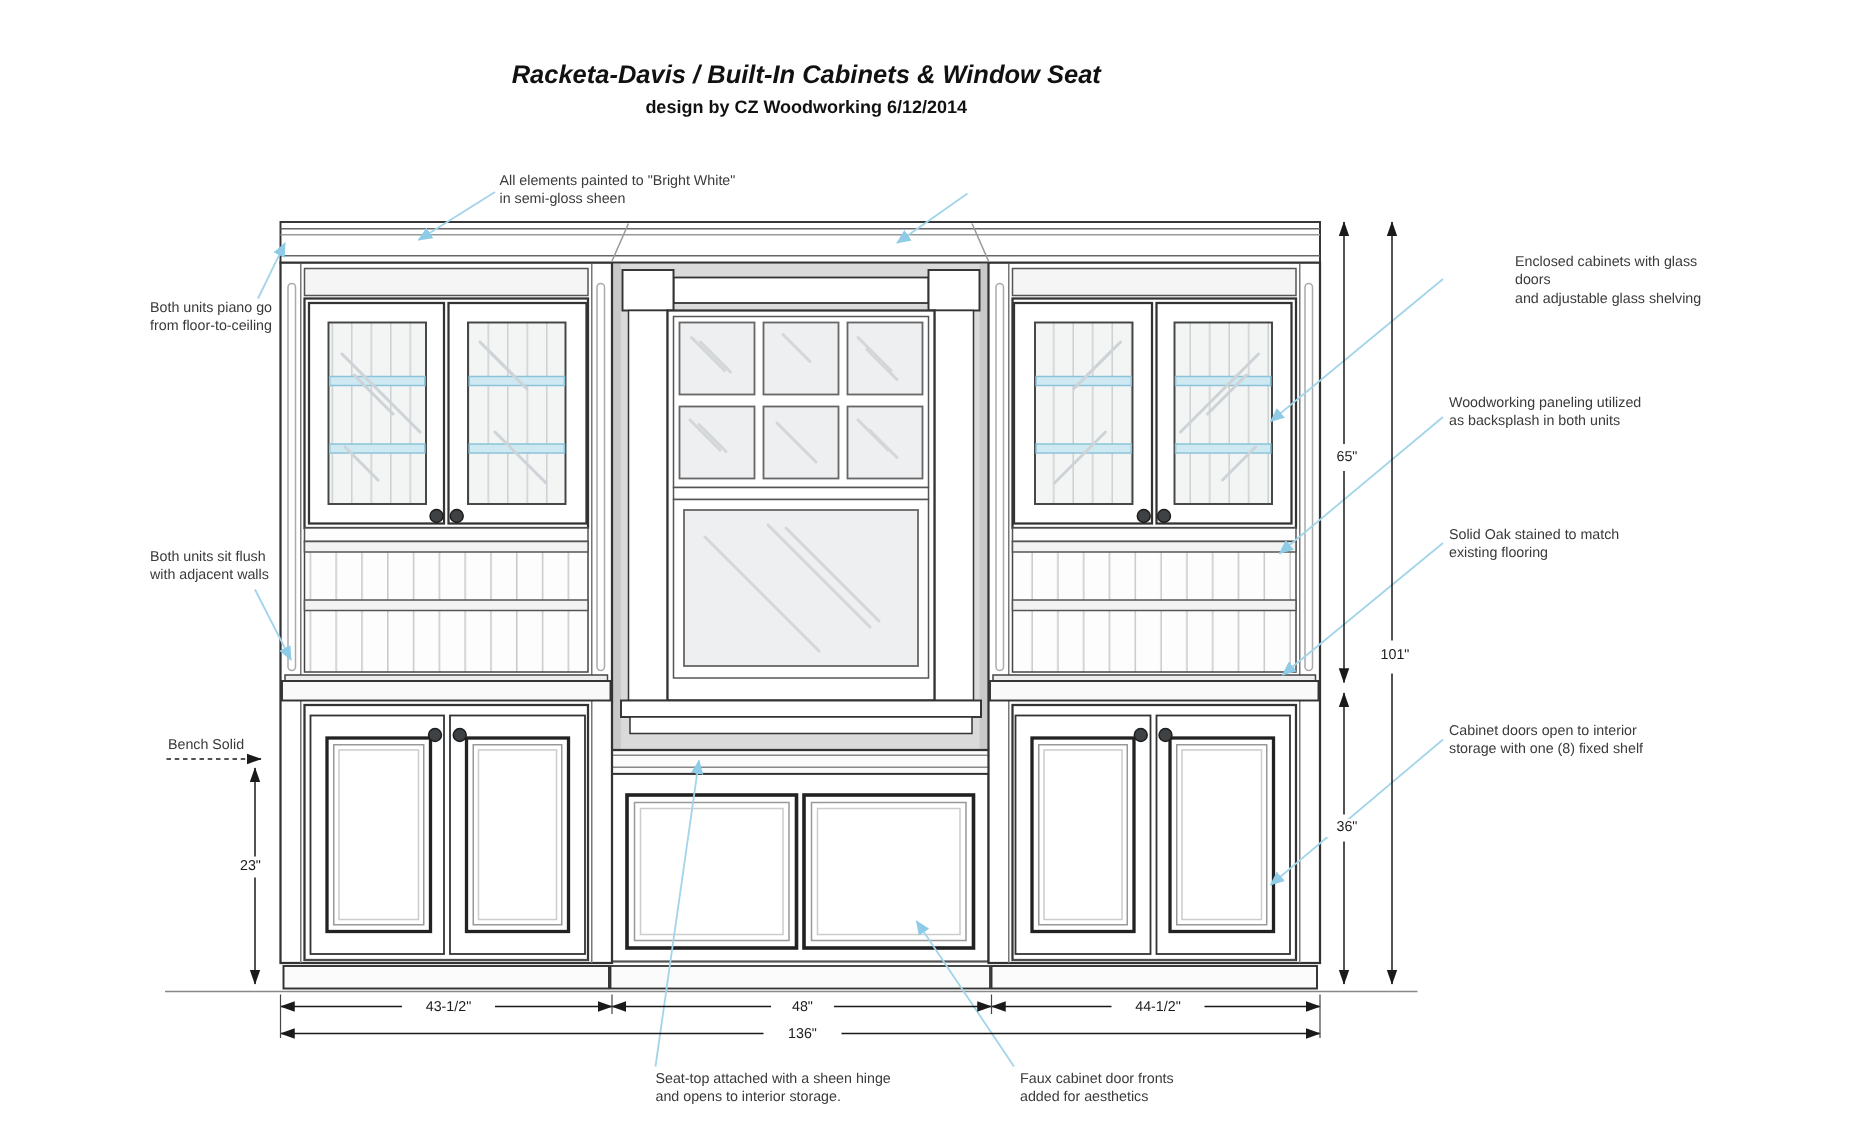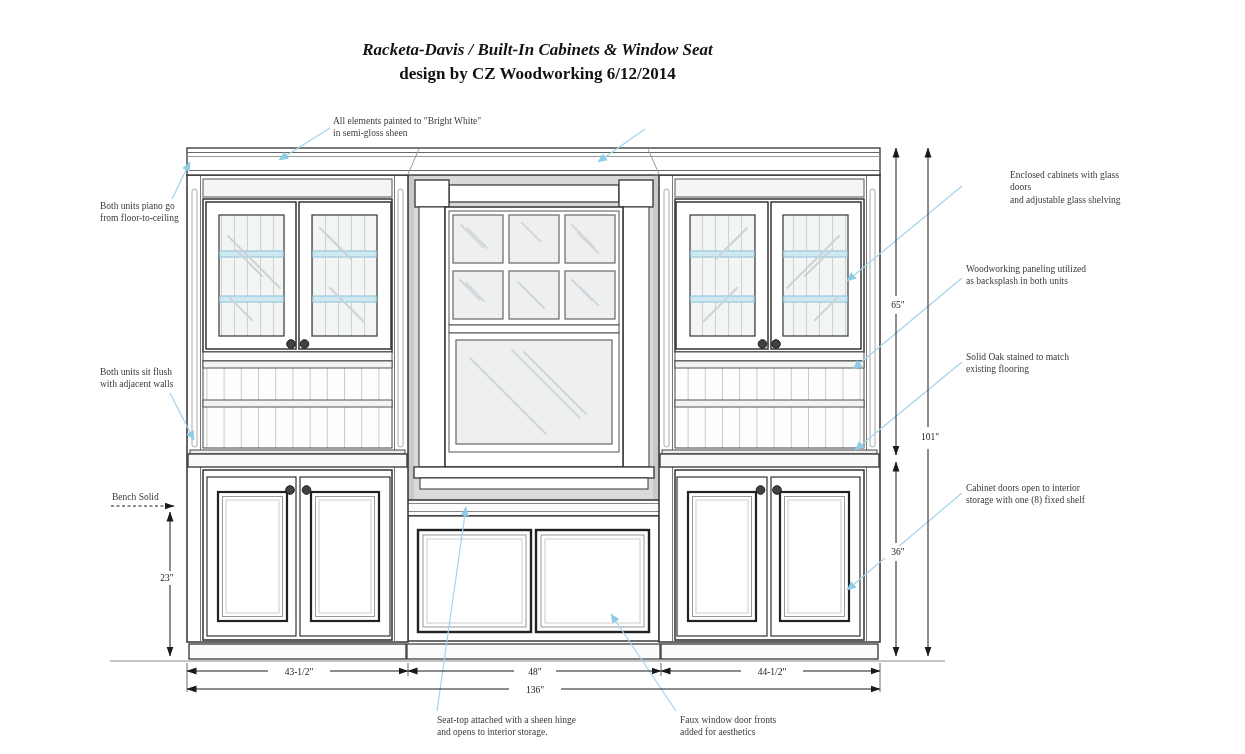--- a/index.html
+++ b/index.html
@@ -1,22 +1,22 @@
 <!DOCTYPE html>
 <html><head>
 <meta charset="utf-8">
 <style>
   html,body{margin:0;padding:0;background:#fff;}
   .page{position:relative;width:1141px;height:754px;background:#fff;overflow:hidden;
-        font-family:Liberation Serif, serif;}
+        font-family:Liberation Sans, sans-serif;}
   .page svg{position:absolute;left:0;top:0;}
   .title{position:absolute;left:0;top:40px;width:1075px;text-align:center;
          font-size:17px;font-weight:bold;font-style:italic;color:#111;}
   .subtitle{position:absolute;left:0;top:64px;width:1075px;text-align:center;
-            font-size:17px;font-weight:bold;color:#111;}
+            font-size:12px;font-weight:bold;color:#111;}
   .t{position:absolute;font-size:9.5px;line-height:1.3;color:#3a3a3a;white-space:pre-line;}
   .dim{color:#1c1c1c;background:#fff;text-align:center;padding:0 1px;}
 </style>
 </head>
 <body>
 
 <div class="page">
 
 <svg width="1245" height="754" viewBox="0 0 1245 754">
   <defs>
@@ -234,21 +234,21 @@
 <div class="t" style="left:1010px;top:169px">Enclosed cabinets with glass doors
 and adjustable glass shelving</div>
 <div class="t" style="left:966px;top:263px">Woodworking paneling utilized
 as backsplash in both units</div>
 <div class="t" style="left:966px;top:351px">Solid Oak stained to match
 existing flooring</div>
 <div class="t" style="left:966px;top:482px">Cabinet doors open to interior
 storage with one (8) fixed shelf</div>
 <div class="t" style="left:437px;top:714px">Seat-top attached with a sheen hinge
 and opens to interior storage.</div>
-<div class="t" style="left:680px;top:714px">Faux window door fronts
+<div class="t" style="left:680px;top:714px">Faux cabinet door fronts
 added for aesthetics</div>
 
 <div class="t dim" style="left:884px;top:299px;width:26px">65"</div>
 <div class="t dim" style="left:913px;top:431px;width:32px">101"</div>
 <div class="t dim" style="left:884px;top:546px;width:26px">36"</div>
 <div class="t dim" style="left:152px;top:572px;width:28px">23"</div>
 <div class="t dim" style="left:268px;top:666px;width:60px">43-1/2"</div>
 <div class="t dim" style="left:514px;top:666px;width:40px">48"</div>
 <div class="t dim" style="left:741px;top:666px;width:60px">44-1/2"</div>
 <div class="t dim" style="left:509px;top:684px;width:50px">136"</div>

